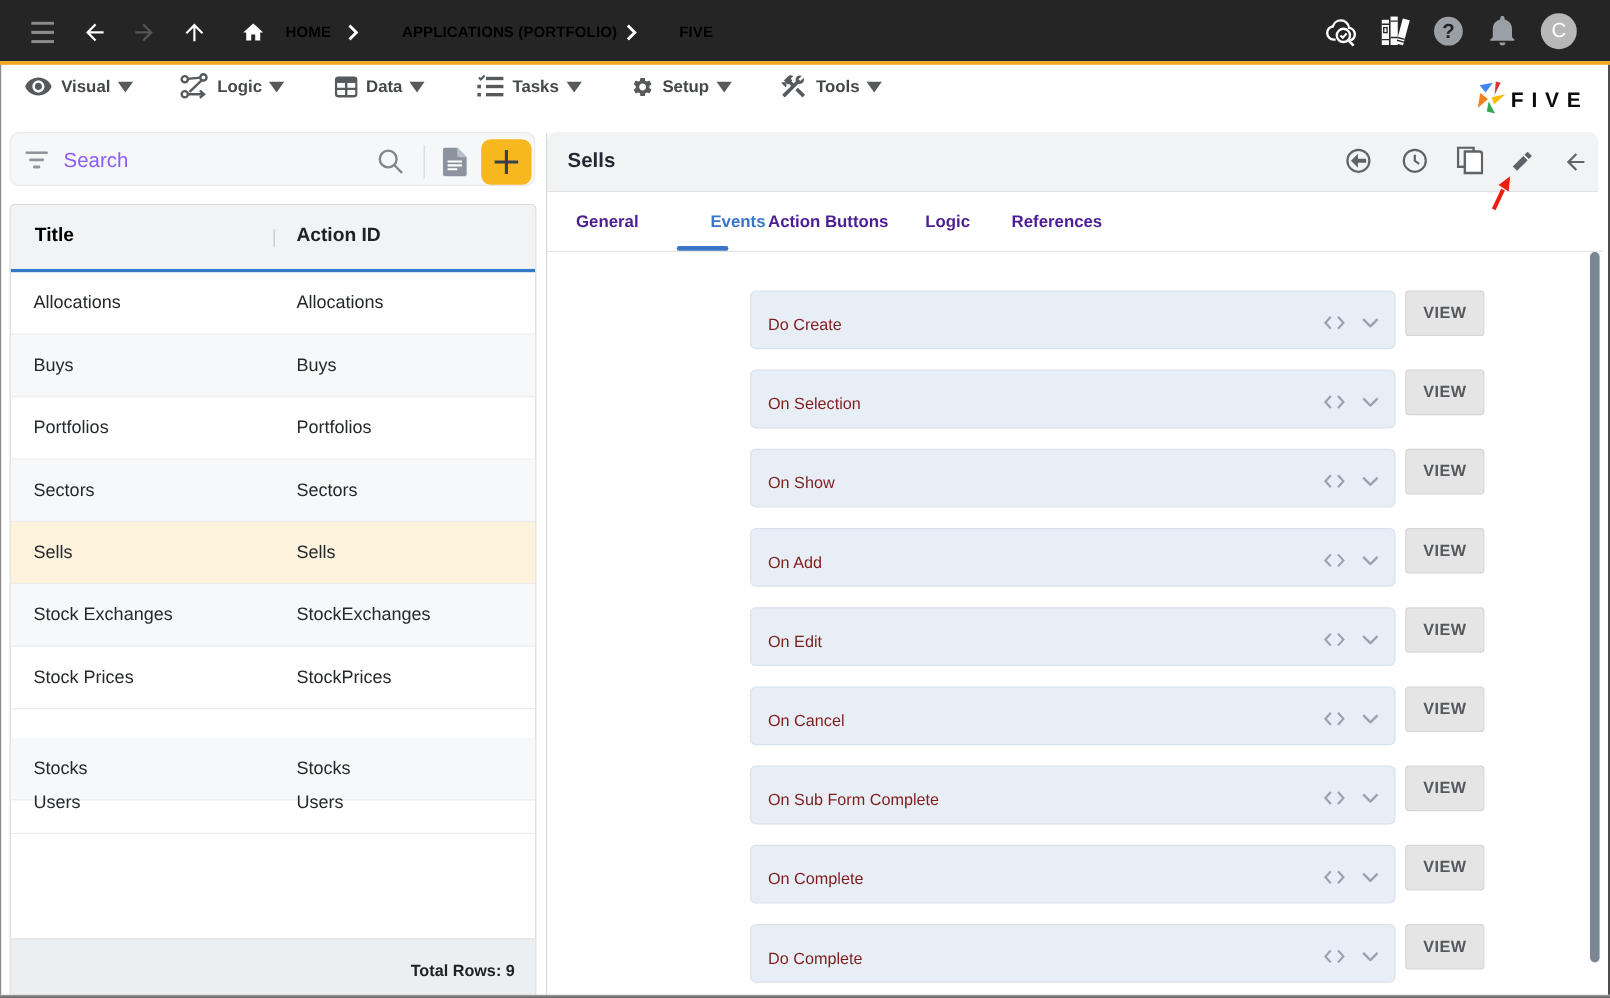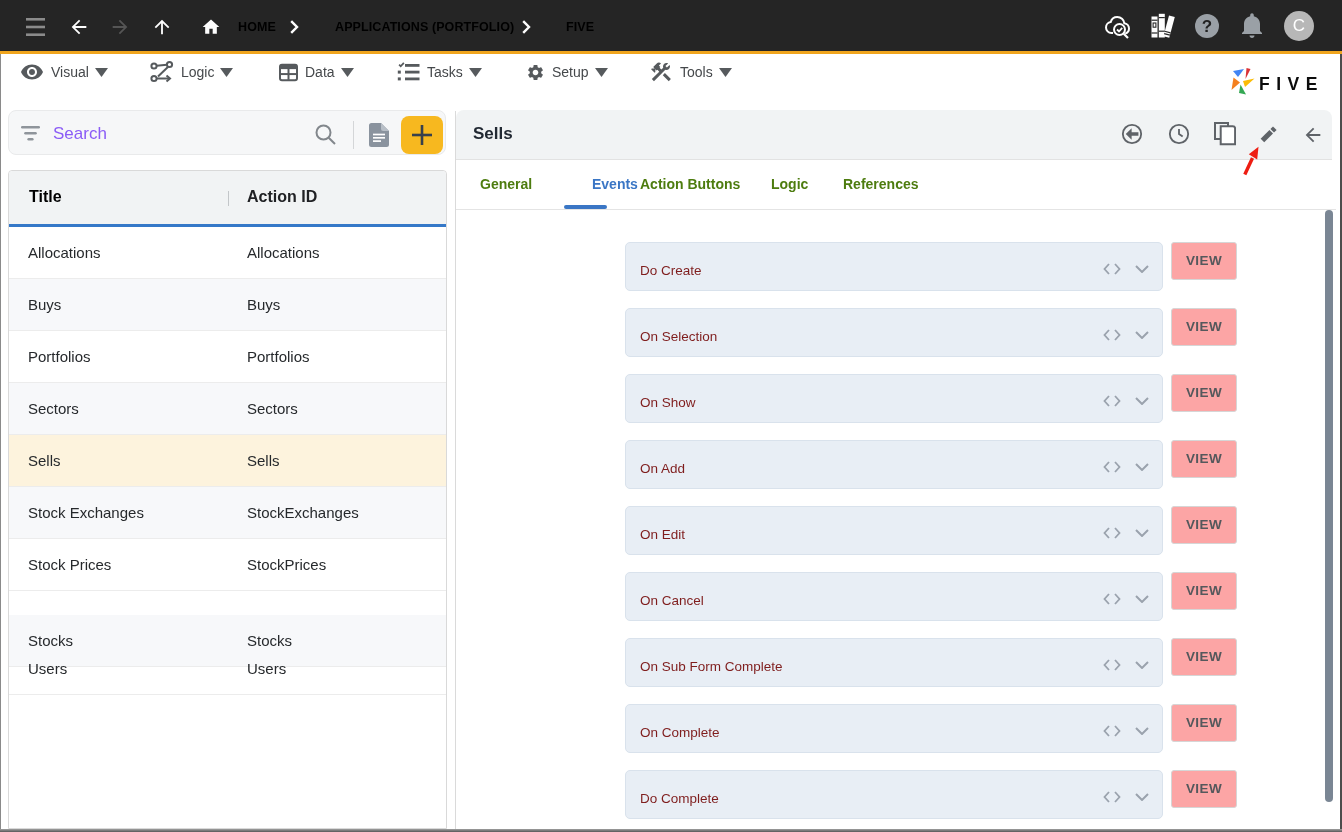--- a/index.html
+++ b/index.html
@@ -13,21 +13,21 @@
 
 
 #bleft { left:0; top:54px; width:1px; height:775px; background:#8a8a8a; }
 #bright { left:1340px; top:54px; width:2px; height:775px; background:#4c4c4c; }
 #bbottom { left:0; top:829px; width:1342px; height:3px; background:linear-gradient(180deg,#a0a0a0,#585858); }
 
 .bcrumb { top:20px; font-size:12.5px; font-weight:bold; color:#000000; letter-spacing:0.1px;margin-left:13px; }
 
 
 .menuitem { top:60px; height:24px; display:flex; align-items:center; color:#45484b;
-  font-size:14px; font-weight:normal;text-align:right; }
+  font-size:14px; font-weight:bold;text-align:right; }
 .menuitem svg { margin-right:7px; }
 .caret { margin-left:6px; }
 
 
 #searchbox { left:8px; top:110px; width:438px; height:45px; background:#f6f7f8;
   border:1px solid #e9eaeb; border-radius:8px; }
 #searchtxt { left:53px; top:124px; font-size:17px; color:#8b5cf6; }
 #plusbtn { left:401px; top:116px; width:42px; height:38px; background:#f7b81f; border-radius:8px; }
 
 #lpanel { left:8px; top:170px; width:439px; height:659px; border:1px solid #d9d9d9;
@@ -45,28 +45,28 @@
 #lfooter { left:0; bottom:0; width:437px; height:46px; background:#eceff1; border-top:1px solid #dfe3e5; }
 #lfooter span { position:absolute; right:17px; top:18px; font-size:13.5px; font-weight:bold; color:#212121; }
 
 
 #pdiv { left:455px; top:111px; width:1px; height:718px; background:#dadada; }
 
 
 #rheader { left:456px; top:110px; width:876px; height:50px; background:#f1f3f4; border-radius:8px 8px 0 0; border-bottom:1px solid #e2e2e2; }
 #rtitle { left:473px; top:124px; font-size:17px; font-weight:bold; color:#222933; }
 #rtabs { left:456px; top:160px; width:880px; height:50px; background:#fff; border-bottom:1px solid #e4e4e4; }
-.tab { position:absolute; top:176px; font-size:14px; font-weight:bold; color:#4d7c0f; }
+.tab { position:absolute; top:176px; font-size:14px; font-weight:bold; color:#4c1d95; }
 #tabline { left:564px; top:205px; width:43px; height:4px; background:#3a76c5; border-radius:2px; }
 
 
 .fbox { left:625px; width:538px; height:49px; background:#e8eef5; border:1px solid #d9e2ec; border-radius:5px; }
 .fbox .lab { position:absolute; left:14px; top:20px; font-size:13.5px; color:#7f1d1d; }
 .fbox svg { position:absolute; }
-.viewbtn { left:1171px; width:66px; height:38px; background:#fca5a5; border:1px solid #d6d6d6;
+.viewbtn { left:1171px; width:66px; height:38px; background:#e5e5e5; border:1px solid #d6d6d6;
   border-radius:3px; text-align:center; line-height:36px; font-size:13.5px; font-weight:bold;
   color:#55585c; letter-spacing:0.4px; }
 
 
 #sbtrack { left:1324px; top:210px; width:16px; height:617px; background:#fff; }
 #sbthumb { left:1325px; top:210px; width:8px; height:592px; background:#7a8694; border-radius:4px; }
 </style>
 </head>
 <body>
 <div class="abs" id="topbar"></div>
@@ -422,15 +422,18 @@
       <span class="c2">StockExchanges</span>
     </div>
   <div class="abs lrow odd" style="top:444px;">
       <span class="c1">Stocks</span>
       <span class="c2">Stocks</span>
     </div>
   <div class="abs lrow" style="top:472px;">
       <span class="c1">Users</span>
       <span class="c2">Users</span>
     </div>
+  <div class="abs" id="lfooter">
+      <span>Total Rows: 9</span>
+    </div>
 </div>
 
 <div class="abs" id="pdiv"></div>
 
 </body></html>

